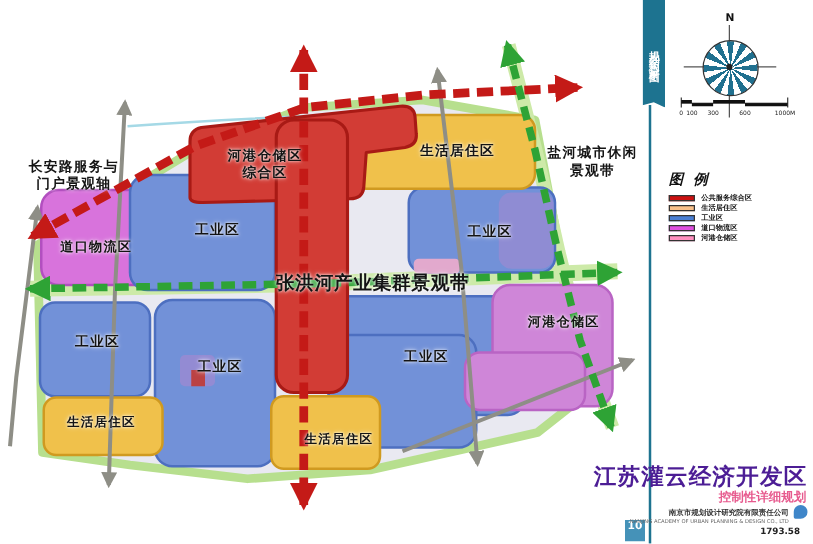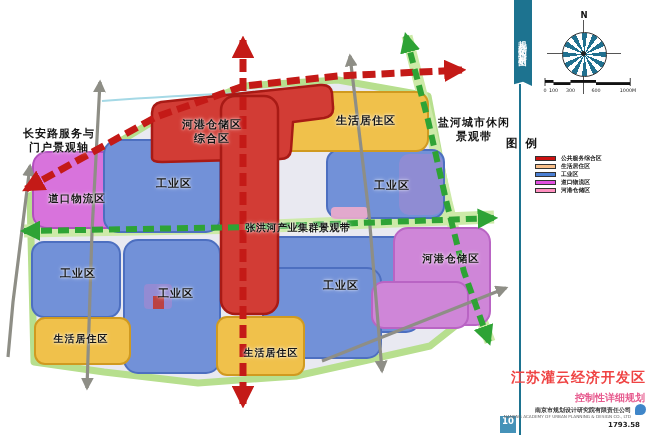--- a/index.html
+++ b/index.html
@@ -40,28 +40,28 @@
   .comp-v{position:absolute;left:583px;top:20px;width:1px;height:74px;background:#555;}
   .comp-h{position:absolute;left:547px;top:53px;width:74px;height:1px;background:#555;}
   .rose{position:absolute;left:562px;top:32px;width:43px;height:43px;border-radius:50%;
         border:1px solid #333;
         background:repeating-conic-gradient(from -8deg,#20708f 0deg 15deg,#ffffff 15deg 30deg);}
   .rose-dot{position:absolute;left:581px;top:51px;width:5px;height:5px;background:#222;border-radius:50%;}
   .scalebar{position:absolute;left:540px;top:74px;}
   .scalebar rect{fill:#111;}
   .scalebar text{fill:#222;font-size:4.8px;font-family:"DejaVu Sans",sans-serif;}
 
-  .legend-title{position:absolute;left:506px;top:136px;font-size:11.5px;font-weight:bold;
-                letter-spacing:2px;color:#111;}
+  .legend-title{position:absolute;left:535px;top:136px;font-size:11.5px;font-weight:bold;
+                letter-spacing:2px;color:#111;font-style:italic;}
   .lg-row{position:absolute;left:535px;display:flex;align-items:center;gap:5px;}
   .lg-sw{width:21px;height:5.5px;border:0.5px solid #333;box-sizing:border-box;}
   .lg-lb{font-size:5.8px;font-weight:bold;color:#111;white-space:nowrap;}
 
-  .tb-title{position:absolute;right:4px;top:369px;font-size:14px;font-weight:bold;
-            letter-spacing:1px;color:#ef4444;white-space:nowrap;text-align:right;}
+  .tb-title{position:absolute;right:4px;top:369px;font-size:18px;font-weight:bold;
+            letter-spacing:1px;color:#4c1d95;white-space:nowrap;text-align:right;}
   .tb-sub{position:absolute;right:5px;top:391px;font-size:10px;font-weight:bold;white-space:nowrap;}
   .tb-co{position:absolute;right:19px;top:406px;font-size:6px;font-weight:bold;color:#333;white-space:nowrap;}
   .tb-co-en{position:absolute;right:19px;top:414px;font-size:4.2px;color:#666;white-space:nowrap;}
   .tb-date{position:absolute;right:10px;top:421px;font-size:7px;font-weight:bold;color:#222;}
   .tb-logo{position:absolute;right:4px;top:404px;width:11px;height:11px;background:#3f86c9;
            border-radius:50% 50% 50% 12%;}
 </style>
 </head>
 <body>
 
@@ -114,21 +114,21 @@
     <path class="axis red" d="M26,189 L156,117 L244,86 L338,76 L462,70" marker-start="url(#ar-red)" marker-end="url(#ar-red)" stroke="#c41a17"></path>
     <path class="axis red" d="M243,40 L243,404" marker-start="url(#ar-red)" marker-end="url(#ar-red)" stroke="#c41a17"></path>
     <path class="axis green" d="M24,231 L250,227 L494,218" marker-start="url(#ar-green)" marker-end="url(#ar-green)" stroke="#2ea335"></path>
     <path class="axis green" d="M406,36 L428,120 L446,200 L464,272 L489,342" marker-start="url(#ar-green)" marker-end="url(#ar-green)" stroke="#2ea335"></path>
   </svg>
 
   <div class="lbl" style="left:59px;top:141px;font-size:11px">长安路服务与
 门户景观轴</div>
   <div class="lbl" style="left:474px;top:130px;font-size:11px">盐河城市休闲
 景观带</div>
-  <div class="lbl" style="left:298px;top:227px;font-size:10px;letter-spacing:0.5px">张洪河产业集群景观带</div>
+  <div class="lbl" style="left:298px;top:227px;font-size:15px;letter-spacing:0.5px">张洪河产业集群景观带</div>
 
   <div class="lbl" style="left:212px;top:132px;font-size:11px">河港仓储区
 综合区</div>
   <div class="lbl" style="left:366px;top:121px;font-size:11px">生活居住区</div>
   <div class="lbl" style="left:392px;top:186px;font-size:11px">工业区</div>
   <div class="lbl" style="left:174px;top:184px;font-size:11px">工业区</div>
   <div class="lbl" style="left:77px;top:199px;font-size:10.5px">道口物流区</div>
   <div class="lbl" style="left:78px;top:274px;font-size:11px">工业区</div>
   <div class="lbl" style="left:176px;top:294px;font-size:11px">工业区</div>
   <div class="lbl" style="left:341px;top:286px;font-size:11px">工业区</div>

